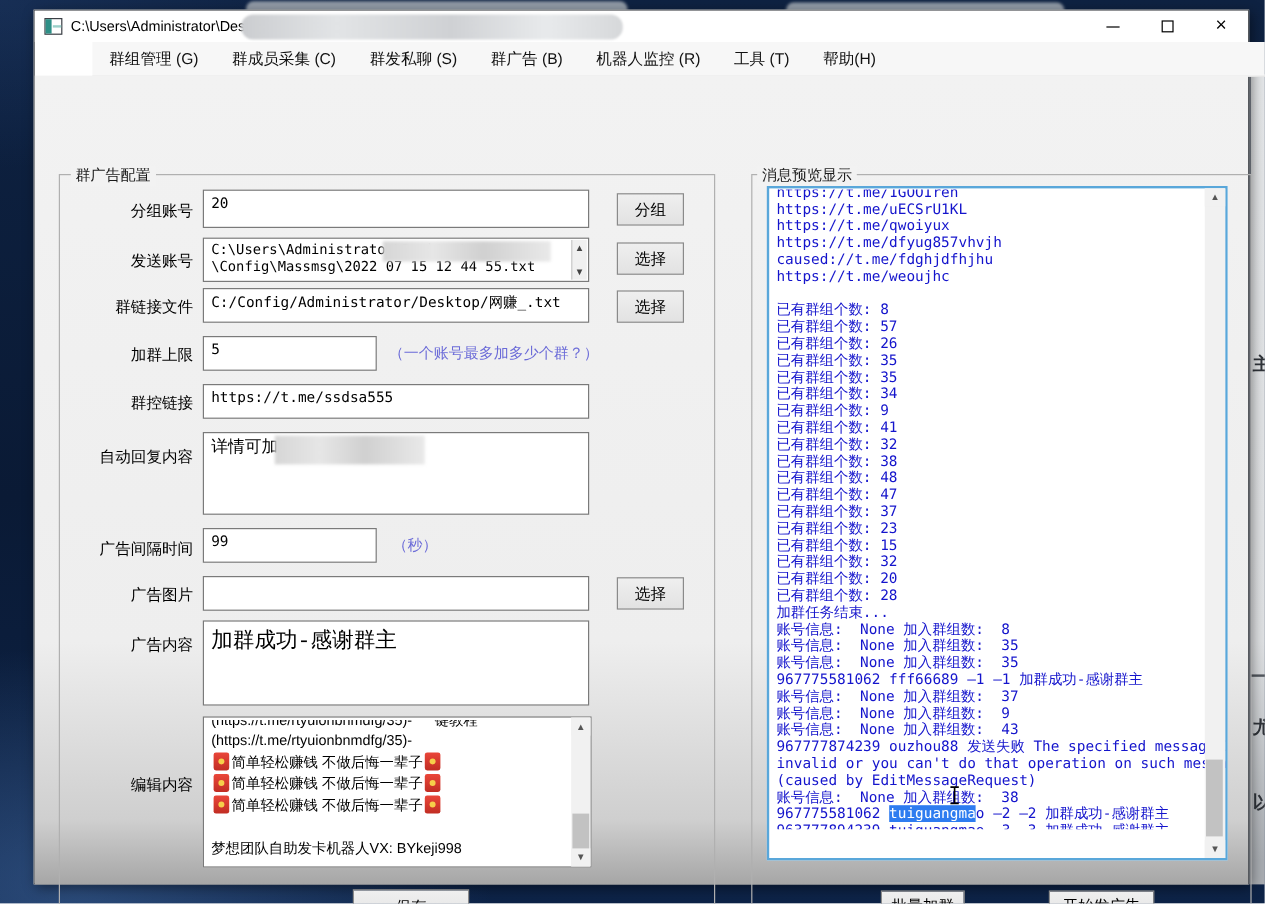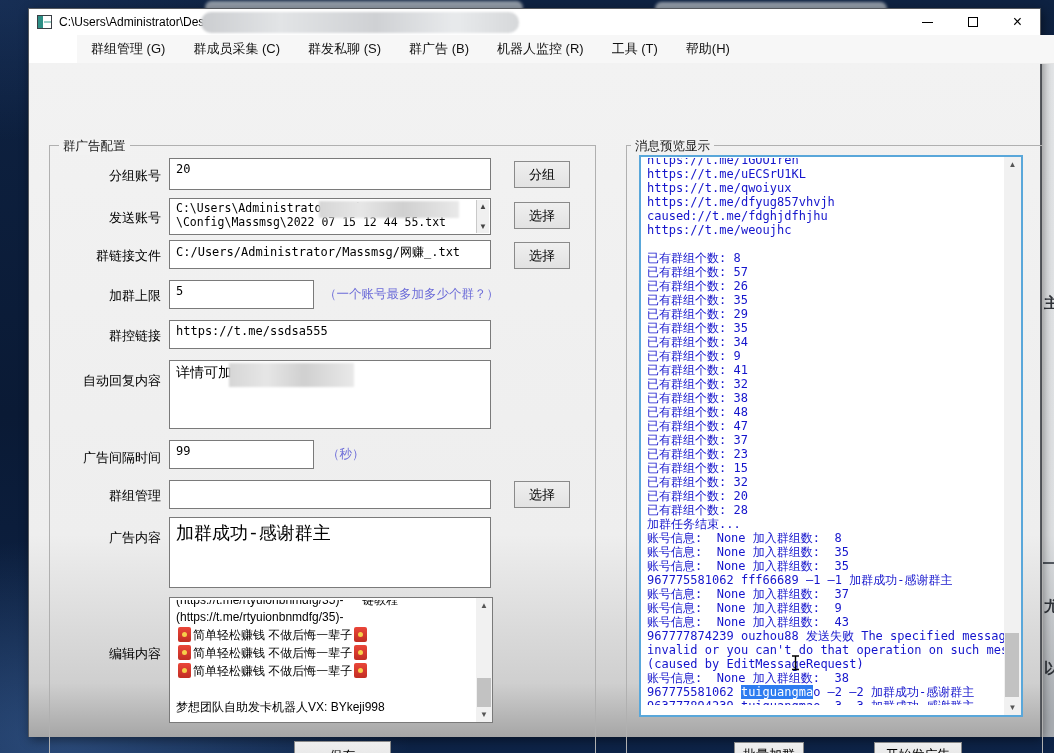--- a/index.html
+++ b/index.html
@@ -180,39 +180,39 @@
     <div id="in-send" class="tb abs"><span>C:\Users\Administrator\Desktop\</span>
 <span>\Config\Massmsg\2022 07 15 12 44 55.txt</span></div>
     <div id="blur-send" class="blur-box abs"></div>
     <div id="send-spinner" class="abs">
         <span>▲</span>
         <span>▼</span>
       </div>
     <div id="btn-send" class="btn abs">选择</div>
 
     <div class="lab abs" style="top:184px;">群链接文件</div>
-    <div id="in-linkfile" class="tb abs">C:/Users/Administrator/Massmsg/网赚_.txt</div>
+    <div id="in-linkfile" class="tb abs">C:/Config/Administrator/Desktop/网赚_.txt</div>
     <div id="btn-linkfile" class="btn abs">选择</div>
 
     <div class="lab abs" style="top:224px;">加群上限</div>
     <div id="in-limit" class="tb abs">5</div>
     <div id="hint-limit" class="hint abs">（一个账号最多加多少个群？）</div>
 
     <div class="lab abs" style="top:264px;">群控链接</div>
     <div id="in-ctrl" class="tb abs">https://t.me/ssdsa555</div>
 
     <div class="lab abs" style="top:309px;">自动回复内容</div>
     <div id="in-reply" class="tb abs"><span style="font-family:'Liberation Sans','DejaVu Sans',sans-serif;font-size:14px;">详情可加</span></div>
     <div id="blur-reply" class="blur-box abs"></div>
 
     <div class="lab abs" style="top:386px;">广告间隔时间</div>
     <div id="in-interval" class="tb abs">99</div>
     <div id="hint-interval" class="hint abs">（秒）</div>
 
-    <div class="lab abs" style="top:424px;">群组管理</div>
+    <div class="lab abs" style="top:424px;">广告图片</div>
     <div id="in-img" class="tb abs"></div>
     <div id="btn-img" class="btn abs">选择</div>
 
     <div class="lab abs" style="top:466px;">广告内容</div>
     <div id="in-adcontent" class="tb abs"><span style="font-family:Liberation Mono, monospace;font-size:18px;">加群成功-感谢群主</span></div>
 
     <div class="lab abs" style="top:582px;">编辑内容</div>
     <div id="in-edit" class="tb abs">
         <div>
           <div class="eline eclip"><span class="ein">(https://t.me/rtyuionbnmdfg/35)-  一键教程</span></div>
@@ -240,21 +240,20 @@
         <div class="pline"><span class="pin">https://t.me/uECSrU1KL</span></div>
         <div class="pline"><span class="pin">https://t.me/qwoiyux</span></div>
         <div class="pline"><span class="pin">https://t.me/dfyug857vhvjh</span></div>
         <div class="pline"><span class="pin">caused://t.me/fdghjdfhjhu</span></div>
         <div class="pline"><span class="pin">https://t.me/weoujhc</span></div>
         <div class="pline"><span class="pin"></span></div>
         <div class="pline"><span class="pin">已有群组个数: 8</span></div>
         <div class="pline"><span class="pin">已有群组个数: 57</span></div>
         <div class="pline"><span class="pin">已有群组个数: 26</span></div>
         <div class="pline"><span class="pin">已有群组个数: 35</span></div>
-        <div class="pline"><span class="pin">已有群组个数: 29</span></div>
         <div class="pline"><span class="pin">已有群组个数: 35</span></div>
         <div class="pline"><span class="pin">已有群组个数: 34</span></div>
         <div class="pline"><span class="pin">已有群组个数: 9</span></div>
         <div class="pline"><span class="pin">已有群组个数: 41</span></div>
         <div class="pline"><span class="pin">已有群组个数: 32</span></div>
         <div class="pline"><span class="pin">已有群组个数: 38</span></div>
         <div class="pline"><span class="pin">已有群组个数: 48</span></div>
         <div class="pline"><span class="pin">已有群组个数: 47</span></div>
         <div class="pline"><span class="pin">已有群组个数: 37</span></div>
         <div class="pline"><span class="pin">已有群组个数: 23</span></div>

